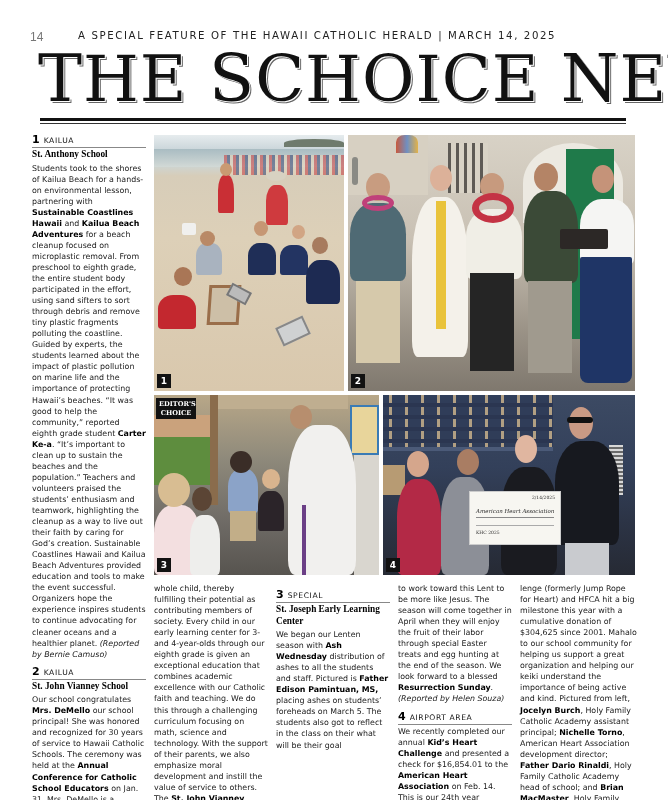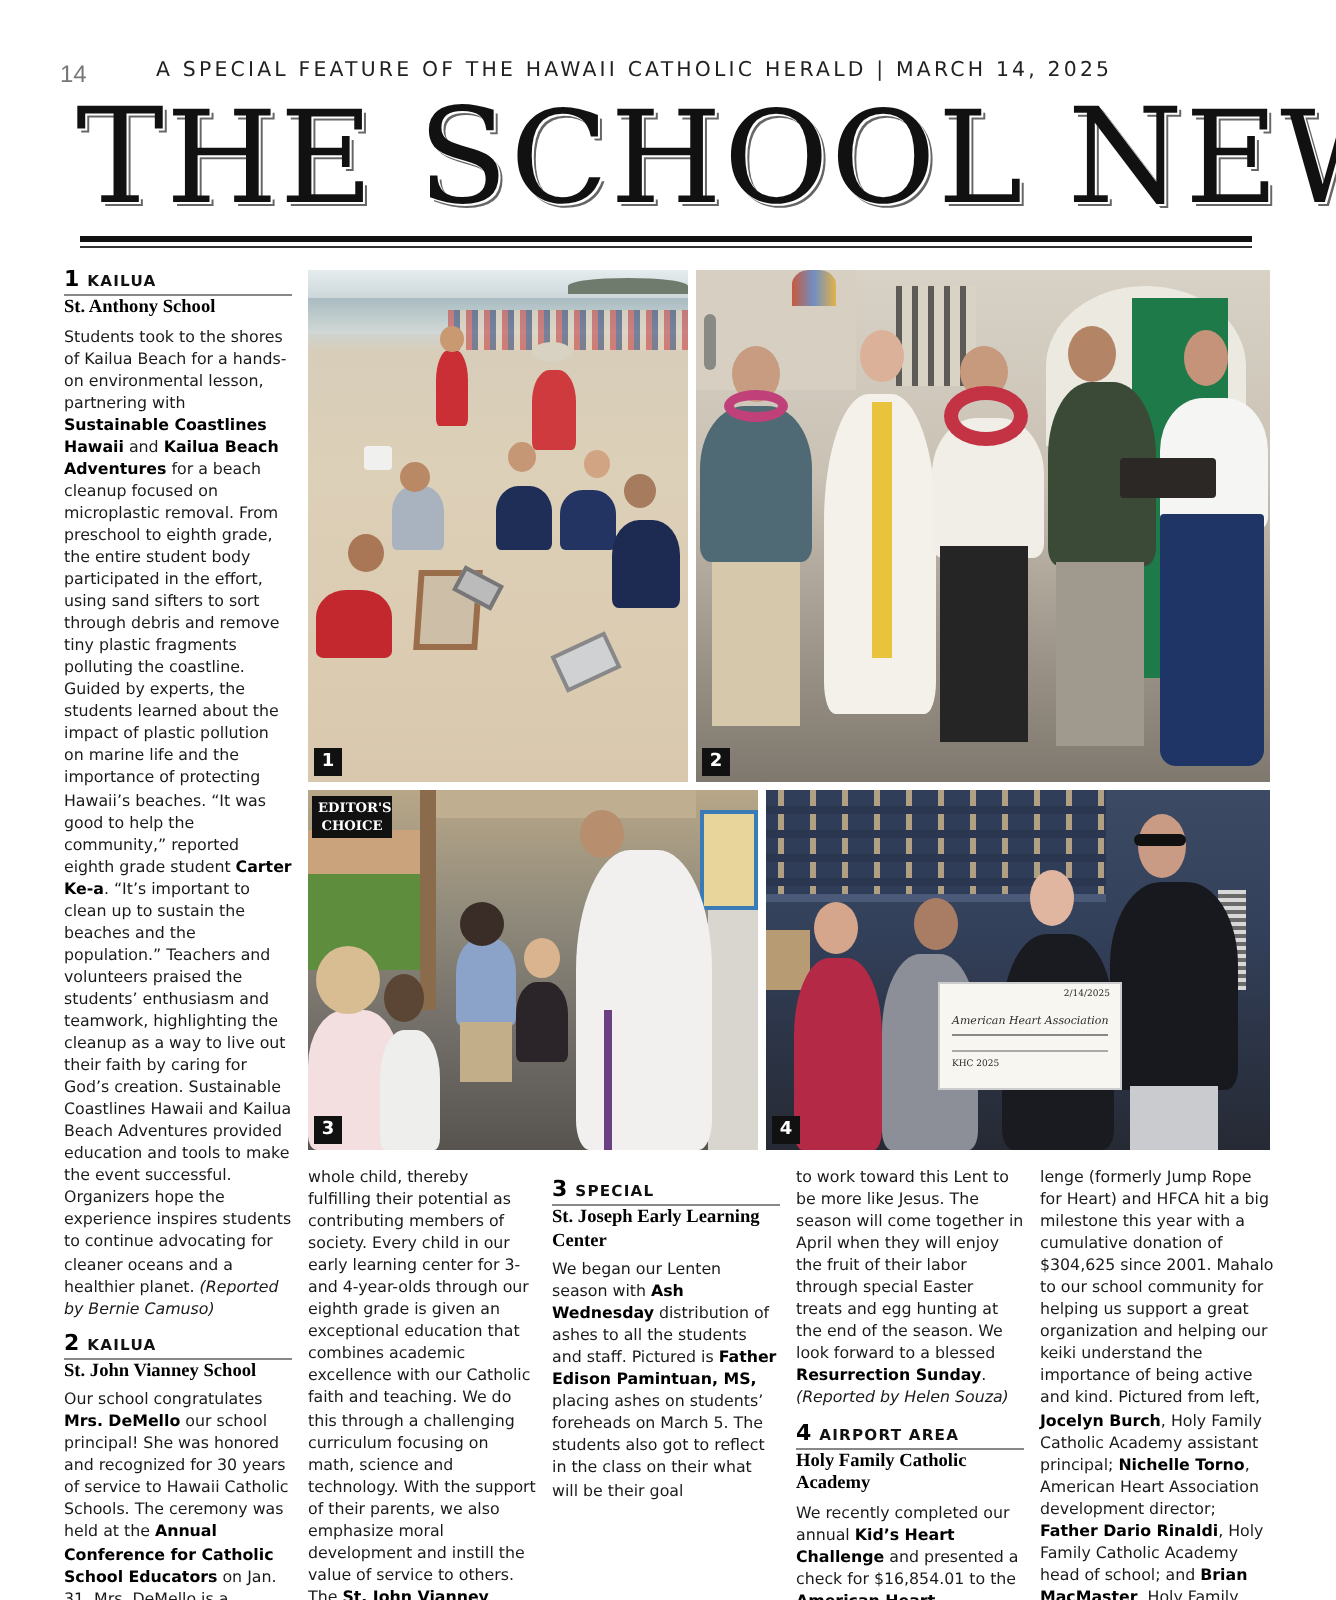--- a/index.html
+++ b/index.html
@@ -11,42 +11,42 @@
   .masthead { position: absolute; left: 38px; top: 44px; width: 600px; text-align: center; font-family: "DejaVu Serif", "Liberation Serif", serif; font-size: 64px; line-height: 70px; color: #111; letter-spacing: 1px; font-variant: small-caps; white-space: nowrap; text-shadow: 1px 1px 0 #fff, 2px 2px 0 #666; }
   .masthead .big { font-size: 66px; }
   .rule-thick { position: absolute; left: 40px; top: 118px; width: 586px; height: 3px; background: #111; }
   .rule-thin { position: absolute; left: 40px; top: 123px; width: 586px; height: 1px; background: #333; }
 
   .col { position: absolute; font-size: 7.9px; line-height: 11.05px; color: #1a1a1a; }
   .col b { font-weight: bold; color: #000; }
   .col i { font-style: italic; }
   .sec-head { border-bottom: 1px solid #888; padding-bottom: 1px; margin-bottom: 1px; display: flex; align-items: baseline; }
   .sec-num { font-weight: bold; font-size: 11px; margin-right: 4px; color: #000; }
-  .sec-loc { font-weight: bold; font-size: 7.6px; letter-spacing: 0.6px; color: #111; }
+  .sec-loc { font-weight: normal; font-size: 7.6px; letter-spacing: 0.6px; color: #111; }
   .sec-title { font-weight: bold; font-size: 9.3px; line-height: 11.5px; color: #000; margin-bottom: 2px; font-family: Liberation Serif, serif; }
 
   .photo { position: absolute; overflow: hidden; }
   .photo .badge { position: absolute; left: 3px; bottom: 3px; width: 14px; height: 14px; background: #111; color: #fff; font-size: 9px; font-weight: bold; text-align: center; line-height: 14px; font-family: "DejaVu Sans", sans-serif; }
   .editors { position: absolute; left: 2px; top: 3px; background: #111; color: #fff; font-family: "DejaVu Serif", serif; font-weight: bold; font-size: 6.6px; line-height: 8.5px; padding: 2px 3px; text-align: center; }
 
   
   #p1 { left: 154px; top: 135px; width: 190px; height: 256px; background: linear-gradient(180deg, #dfe6ea 0%, #c9d8de 10%, #d7cdb9 16%, #ddd0b8 40%, #d9c8ad 100%); }
   #p2 { left: 348px; top: 135px; width: 287px; height: 256px; background: linear-gradient(180deg, #d8d2c6 0%, #c9c1b4 40%, #9c9488 75%, #7f786e 100%); }
   #p3 { left: 154px; top: 395px; width: 225px; height: 180px; background: linear-gradient(180deg, #b8a788 0%, #8f8a7b 35%, #6f6b66 70%, #57544f 100%); }
   #p4 { left: 383px; top: 395px; width: 252px; height: 180px; background: linear-gradient(180deg, #3c4a63 0%, #33405a 40%, #2c3446 70%, #262a34 100%); }
 
   .fig { position: absolute; border-radius: 40% 40% 10% 10%; }
   .head { position: absolute; border-radius: 50%; }
 </style>
 </head>
 <body>
 
 <div class="page-num">14</div>
 <div class="kicker">A SPECIAL FEATURE OF THE HAWAII CATHOLIC HERALD | MARCH 14, 2025</div>
-<div class="masthead"><span class="big">T</span><span>HE </span><span class="big">S</span><span>CHOOL </span><span class="big">N</span><span>EWS</span></div>
+<div class="masthead"><span class="big">T</span><span>HE </span><span class="big">S</span><span>CHOICE </span><span class="big">N</span><span>EWS</span></div>
 <div class="rule-thick"></div>
 <div class="rule-thin"></div>
 
 <div class="col" style="left:32px; top:134px; width:114px;">
   <div>
     <div class="sec-head">
       <span class="sec-num">1</span>
       <span class="sec-loc">KAILUA</span>
     </div>
     <div class="sec-title">St. Anthony School</div>
@@ -77,21 +77,20 @@
   </div>
 </div>
 
 <div class="col" style="left:398px; top:583px; width:114px;">
   <div>to work toward this Lent to be more like Jesus. The season will come together in April when they will enjoy the fruit of their labor through special Easter treats and egg hunting at the end of the season. We look forward to a blessed <b>Resurrection Sunday</b>. <i>(Reported by Helen Souza)</i></div>
   <div style="margin-top:6px;">
     <div class="sec-head">
       <span class="sec-num">4</span>
       <span class="sec-loc">AIRPORT AREA</span>
     </div>
-    <div class="sec-title">Holy Family Catholic Academy</div>
     <div>We recently completed our annual <b>Kid’s Heart Challenge</b> and presented a check for $16,854.01 to the <b>American Heart Association</b> on Feb. 14. This is our 24th year participating in the Kid’s Heart Chal-</div>
   </div>
 </div>
 
 <div class="col" style="left:520px; top:583px; width:118px;">
   <div>lenge (formerly Jump Rope for Heart) and HFCA hit a big milestone this year with a cumulative donation of $304,625 since 2001. Mahalo to our school community for helping us support a great organization and helping our keiki understand the importance of being active and kind. Pictured from left, <b>Jocelyn Burch</b>, Holy Family Catholic Academy assistant principal; <b>Nichelle Torno</b>, American Heart Association development director; <b>Father Dario Rinaldi</b>, Holy Family Catholic Academy head of school; and <b>Brian MacMaster</b>, Holy Family Catholic Academy assistant principal. </div>
 </div>
 
 <div class="photo" id="p1">
   <div style="position:absolute;left:0;top:0;width:100%;height:16px;background:linear-gradient(180deg,#e6ecee,#c8d4d8);"></div>

